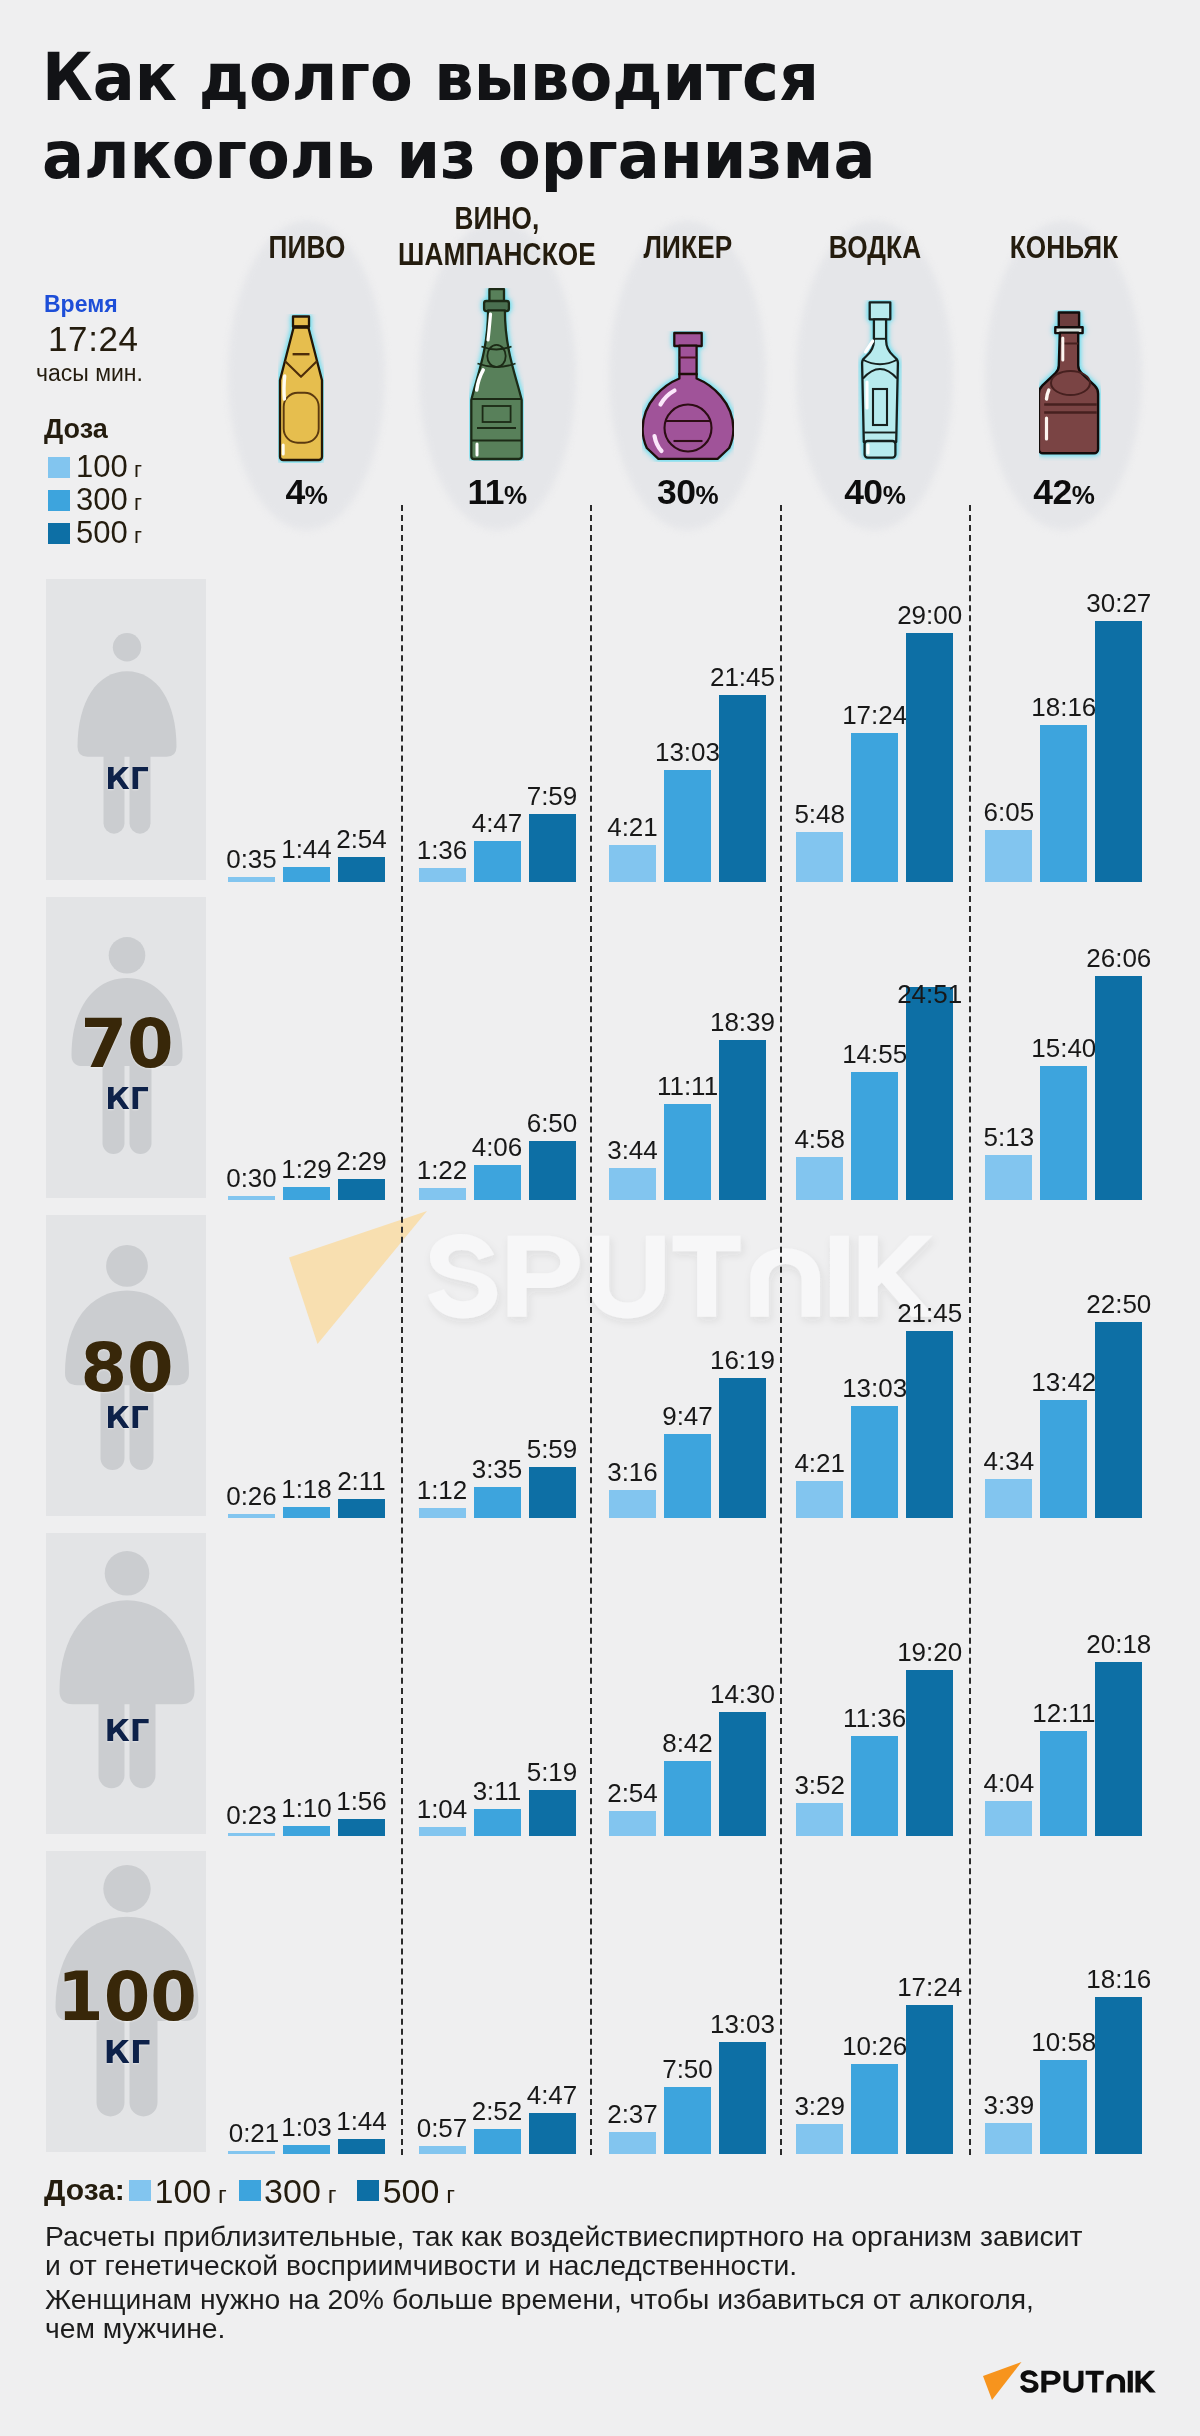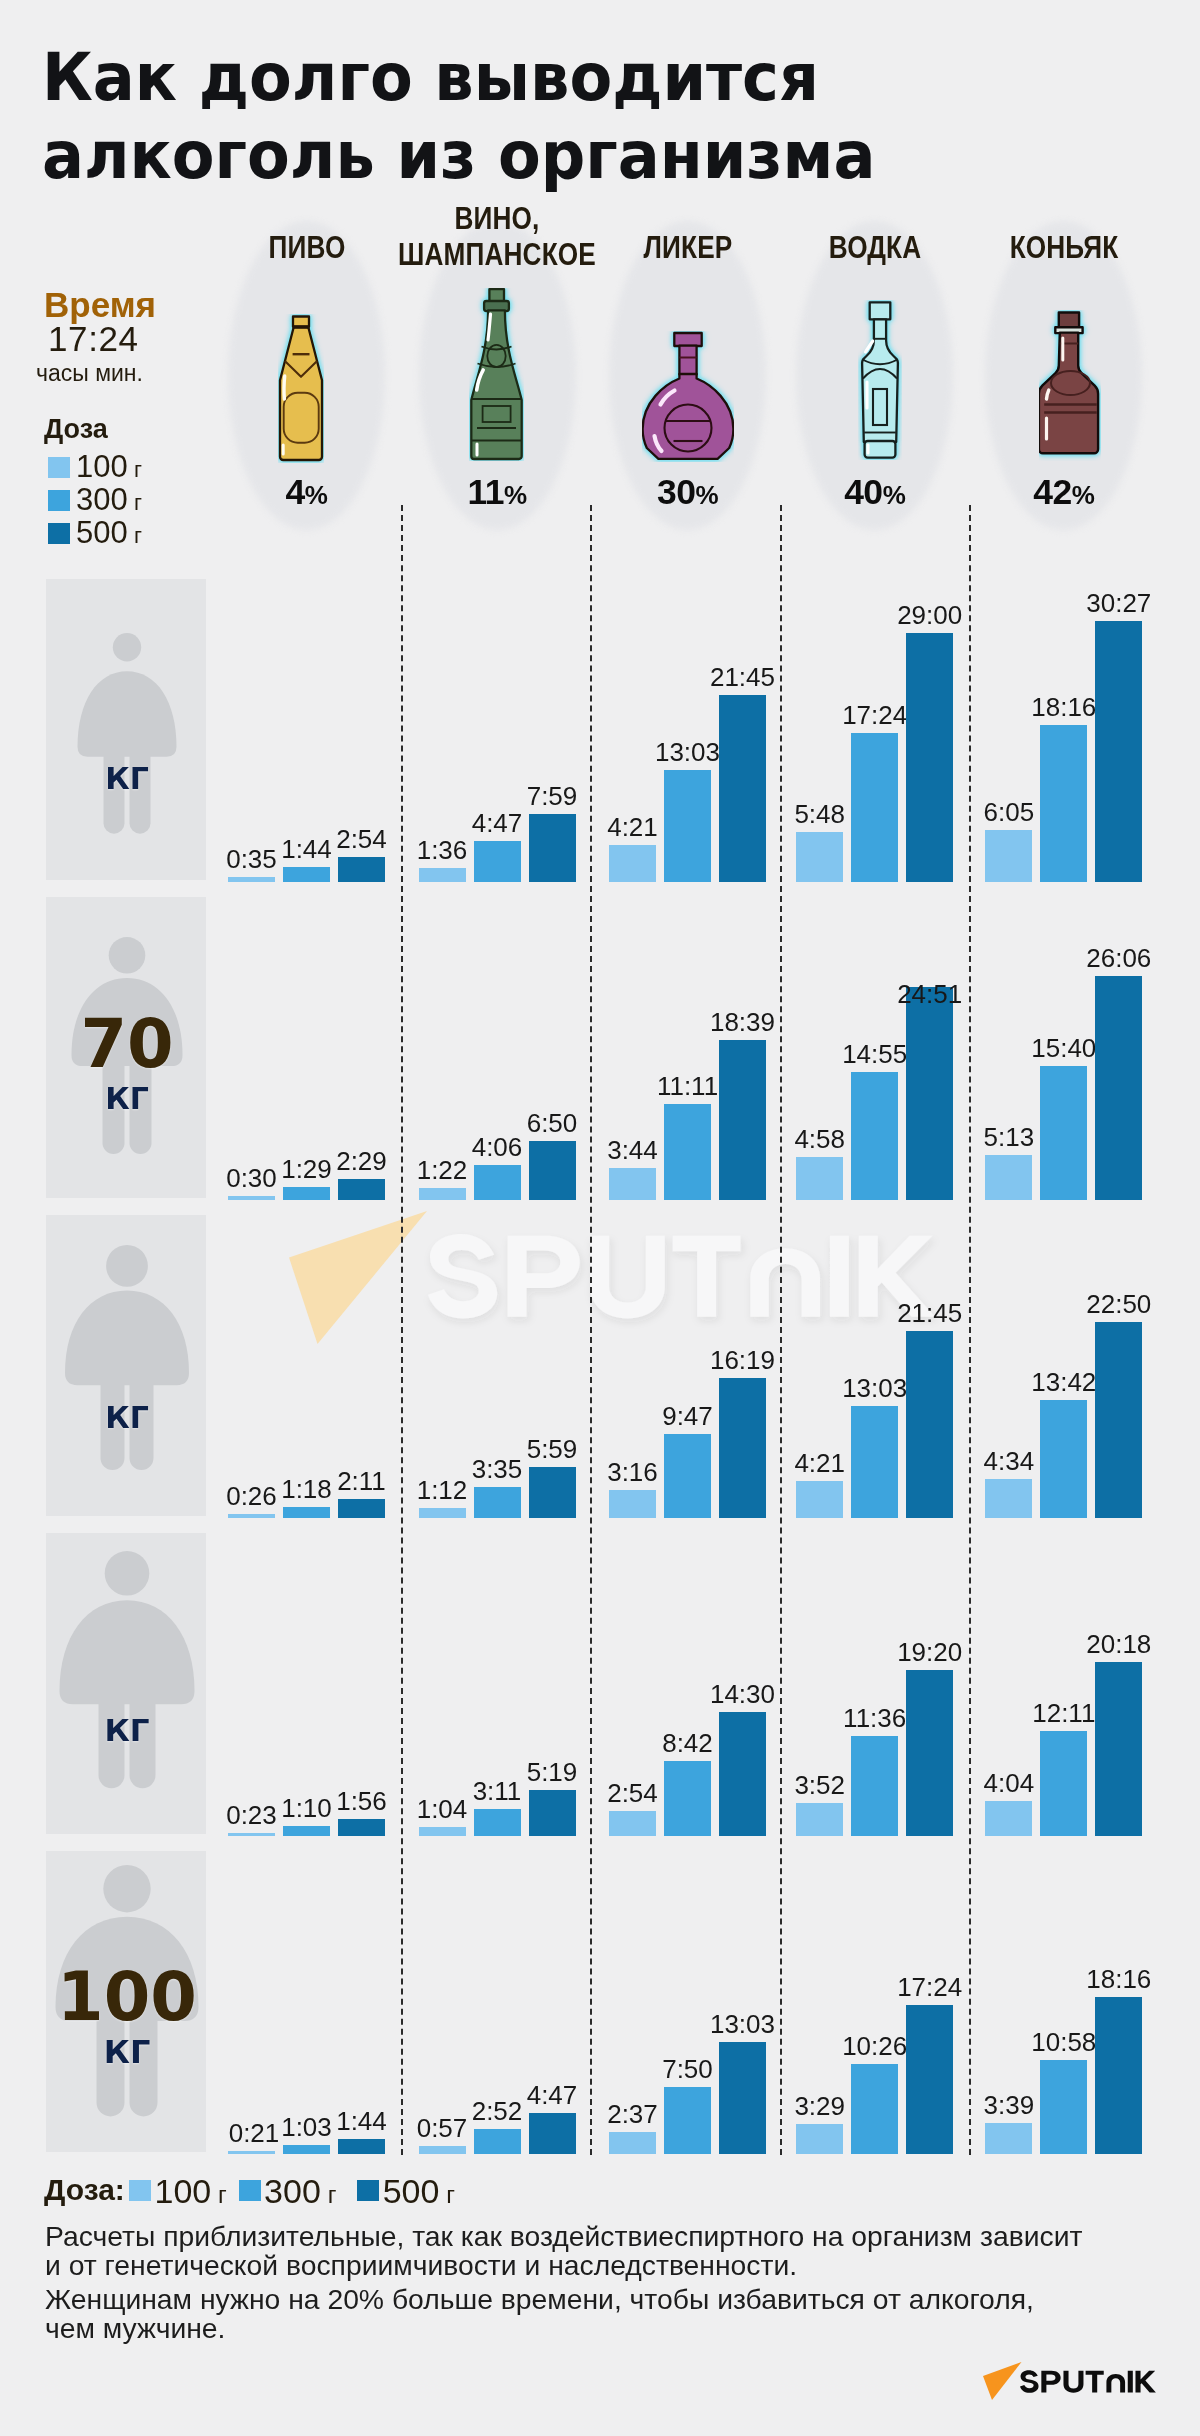--- a/index.html
+++ b/index.html
@@ -7,21 +7,21 @@
        font-family:"Liberation Sans",sans-serif;overflow:hidden;position:relative;}
   #root{position:absolute;left:0;top:0;width:1200px;height:2436px;}
   .abs{position:absolute;z-index:2;}
 
   .title{position:absolute;left:42px;top:39px;width:1250px;
          font-family:"DejaVu Sans",sans-serif;
          font-size:66px;font-weight:bold;line-height:77.5px;color:#121316;
          letter-spacing:0px;white-space:nowrap;
          transform:scaleX(0.943);transform-origin:0 0;}
 
-  .lg-time-label{position:absolute;left:44px;top:291px;font-size:35px;font-weight:bold;color:#a16207;line-height:27px;}
+  .lg-time-label{position:absolute;left:44px;top:291px;font-size:23px;font-weight:bold;color:#1d4ed8;line-height:27px;}
   .lg-time-value{position:absolute;left:48px;top:321px;font-size:35px;color:#241c0e;line-height:35px;letter-spacing:0.6px;}
   .lg-time-unit{position:absolute;left:36px;top:362px;font-size:23px;color:#241c0e;line-height:23px;}
   .lg-dose-label{position:absolute;left:44px;top:416px;font-size:27px;font-weight:bold;color:#241c0e;line-height:27px;}
   .lg-row{position:absolute;left:48px;height:33px;}
   .lg-sw{position:absolute;left:0;top:0;width:22px;height:21px;}
   .lg-txt{position:absolute;left:28px;top:-5px;font-size:31px;color:#241c0e;white-space:nowrap;line-height:30px;}
   .lg-txt .u{font-size:22px;}
 
   .dh-ell{position:absolute;border-radius:50%;background:#e5e6e9;filter:blur(3px);}
   .dh-name{position:absolute;text-align:center;font-size:31px;font-weight:bold;
@@ -245,20 +245,21 @@
 <div class="blab" style="left:1003.8px;top:1034.5px;width:120px"><span>15:40</span></div>
 <div class="bar" style="left:1095.3px;top:975.9px;width:47px;height:224.1px;background:#0d6fa5"></div>
 <div class="blab" style="left:1058.8px;top:944.9px;width:120px"><span>26:06</span></div>
 <div class="wbox" style="top:1215.0px;height:301.0px"></div>
 <svg class="abs" style="left:37.0px;top:1243.1px" width="180" height="228.9" viewBox="0 0 180 228.9">
       <circle cx="90" cy="22.9" r="20.9" fill="#cbcdd0"></circle>
       <path d="M63.5 118.2 h24 v96.7 a12.0 12.0 0 0 1 -24 0 z" fill="#cbcdd0"></path>
       <path d="M92.5 118.2 h24 v96.7 a12.0 12.0 0 0 1 -24 0 z" fill="#cbcdd0"></path>
       <path d="M28.0 129.8 Q28.0 142.2 40.4 142.2 L139.6 142.2 Q152.0 142.2 152.0 129.8 C152.0 80.5 127.2 47.6 90 47.6 C52.8 47.6 28.0 80.5 28.0 129.8 Z" fill="#cbcdd0"></path>
     </svg>
+<div class="wnum" style="left:37.0px;top:1335.2px;width:180px;font-size:67px;line-height:67px"><span>80</span></div>
 <div class="wkg" style="left:37.0px;top:1402.8px;width:180px;font-size:30px;line-height:30px"><span>кг</span></div>
 <div class="bar" style="left:228.0px;top:1514.3px;width:47px;height:3.7px;background:#82c5ef"></div>
 <div class="blab" style="left:191.5px;top:1483.3px;width:120px"><span>0:26</span></div>
 <div class="bar" style="left:283.0px;top:1506.8px;width:47px;height:11.2px;background:#3da4dd"></div>
 <div class="blab" style="left:246.5px;top:1475.8px;width:120px"><span>1:18</span></div>
 <div class="bar" style="left:338.0px;top:1499.3px;width:47px;height:18.7px;background:#0d6fa5"></div>
 <div class="blab" style="left:301.5px;top:1468.3px;width:120px"><span>2:11</span></div>
 <div class="bar" style="left:418.5px;top:1507.7px;width:47px;height:10.3px;background:#82c5ef"></div>
 <div class="blab" style="left:382.0px;top:1476.7px;width:120px"><span>1:12</span></div>
 <div class="bar" style="left:473.5px;top:1487.2px;width:47px;height:30.8px;background:#3da4dd"></div>

